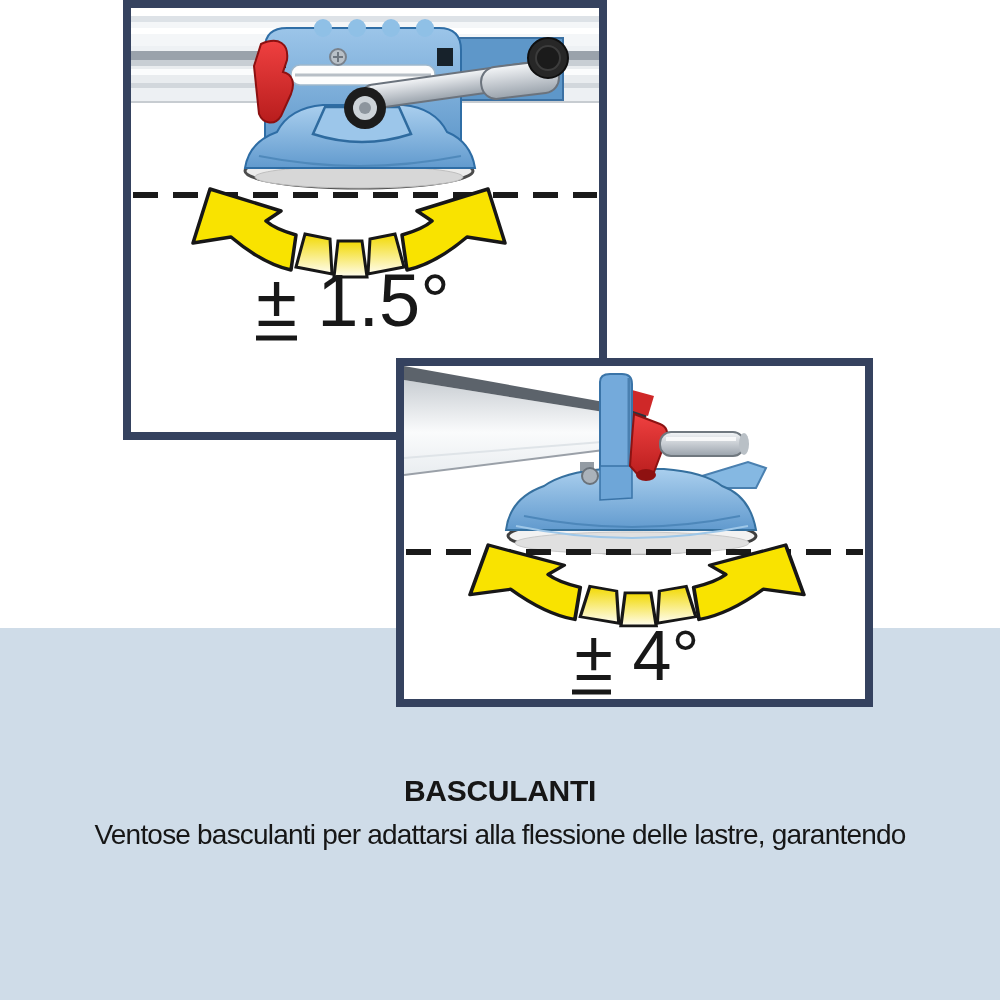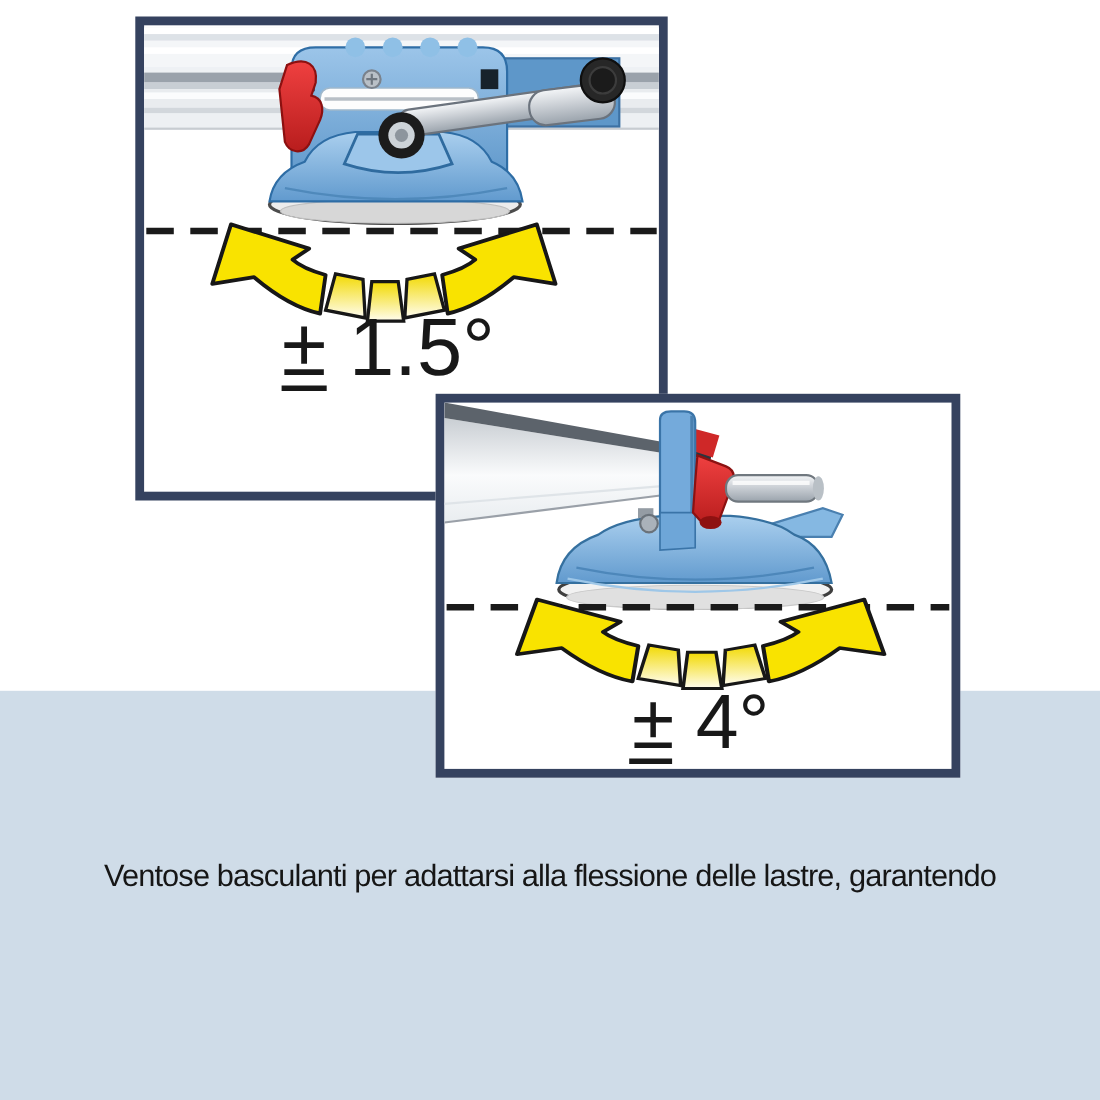--- a/index.html
+++ b/index.html
@@ -9,21 +9,21 @@
     font-family:"Liberation Sans", sans-serif;
   }
   .bg-bottom {
     position:absolute; left:0; top:628px; width:1000px; height:372px;
     background:#cfdce8;
   }
   .figure-frame {
     position:absolute; box-sizing:border-box;
     border:8px solid #35425f; background:#ffffff;
   }
-  .frame-front { left:123px; top:15px;  width:484px; height:440px; }
+  .frame-front { left:123px; top:0;  width:484px; height:440px; }
   .frame-side  { left:396px; top:358px; width:477px; height:349px; }
   .figure-frame svg { display:block; }
   .caption {
     position:absolute; left:0; top:776px; width:1000px;
     text-align:center; color:#161616;
   }
   .caption-title {
     font-size:30px; font-weight:bold; letter-spacing:-0.3px;
     line-height:30px; margin:0 0 9px 0;
   }
@@ -218,16 +218,17 @@
         <path d="M 207 233 L 231 233 L 236 269 L 203 269 Z" fill="url(#g2-wedge)" stroke="#171717" stroke-width="3"></path>
         <path d="M 239 231 L 264 226 L 273 259 L 237 266 Z" fill="url(#g2-wedge)" stroke="#171717" stroke-width="3"></path>
       </g>
 
       <text x="233" y="314" font-size="70" text-anchor="middle" class="angle-text">± 4°</text>
       <line x1="168" y1="326" x2="207" y2="326" stroke="#181818" stroke-width="5"></line>
     </svg>
   </div>
 
   <div class="caption">
+    <div class="caption-title">BASCULANTI</div>
     <div class="caption-line">Ventose basculanti per adattarsi alla flessione delle lastre, garantendo</div>
   </div>
 
 </div>
 
 </body></html>

